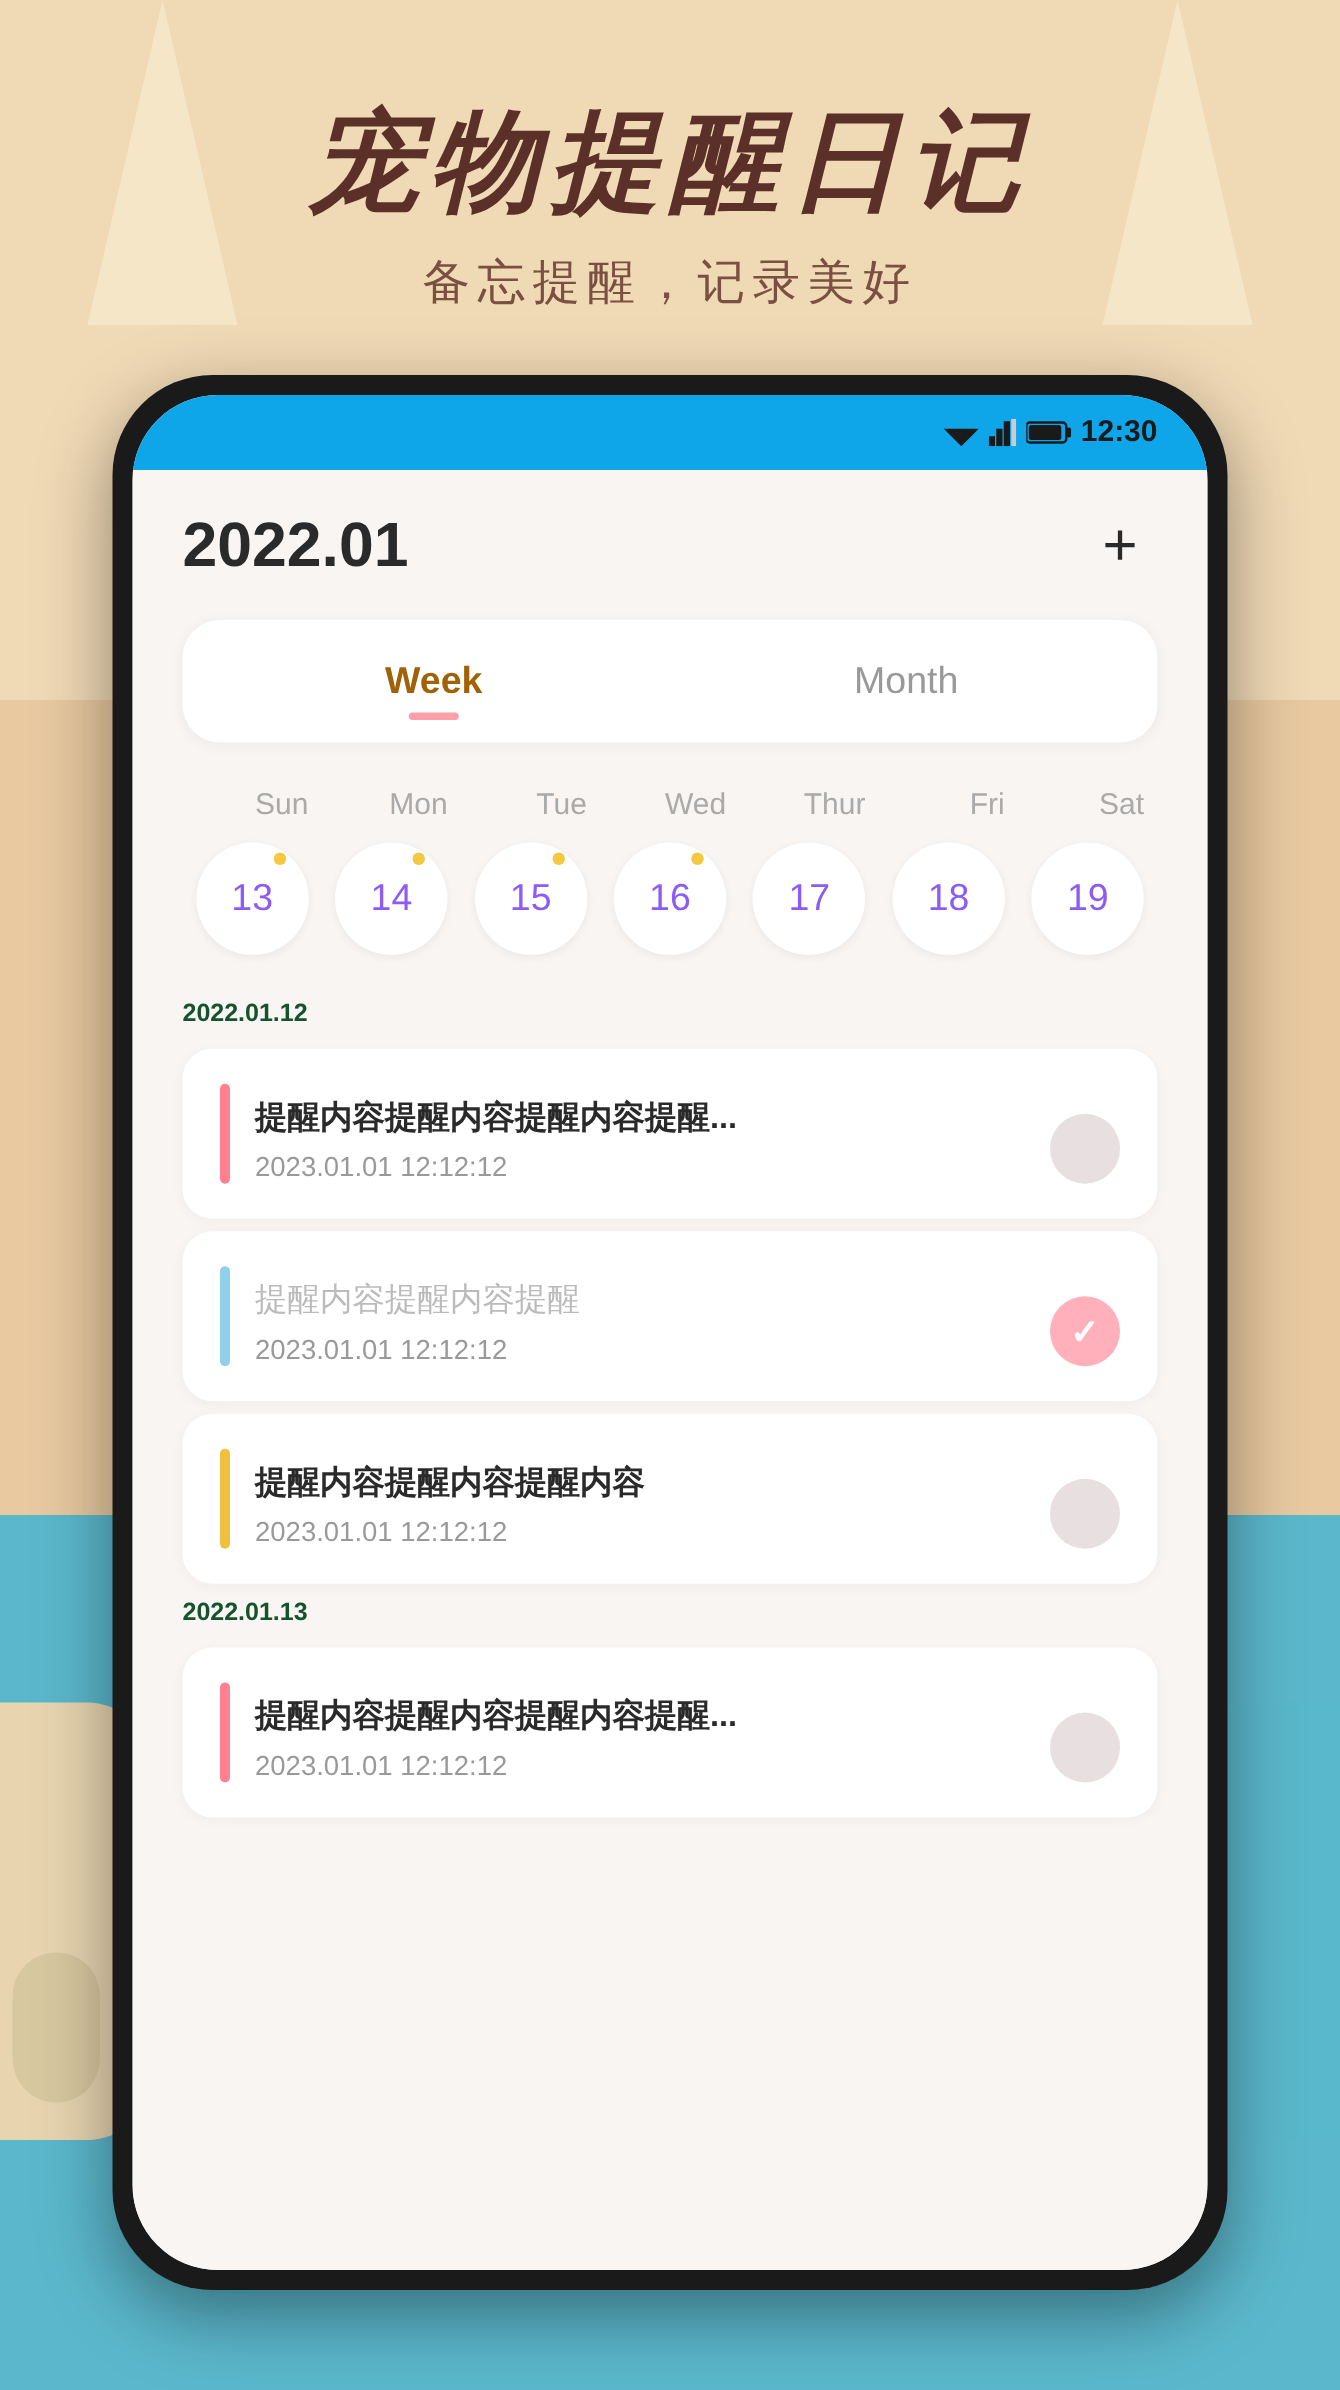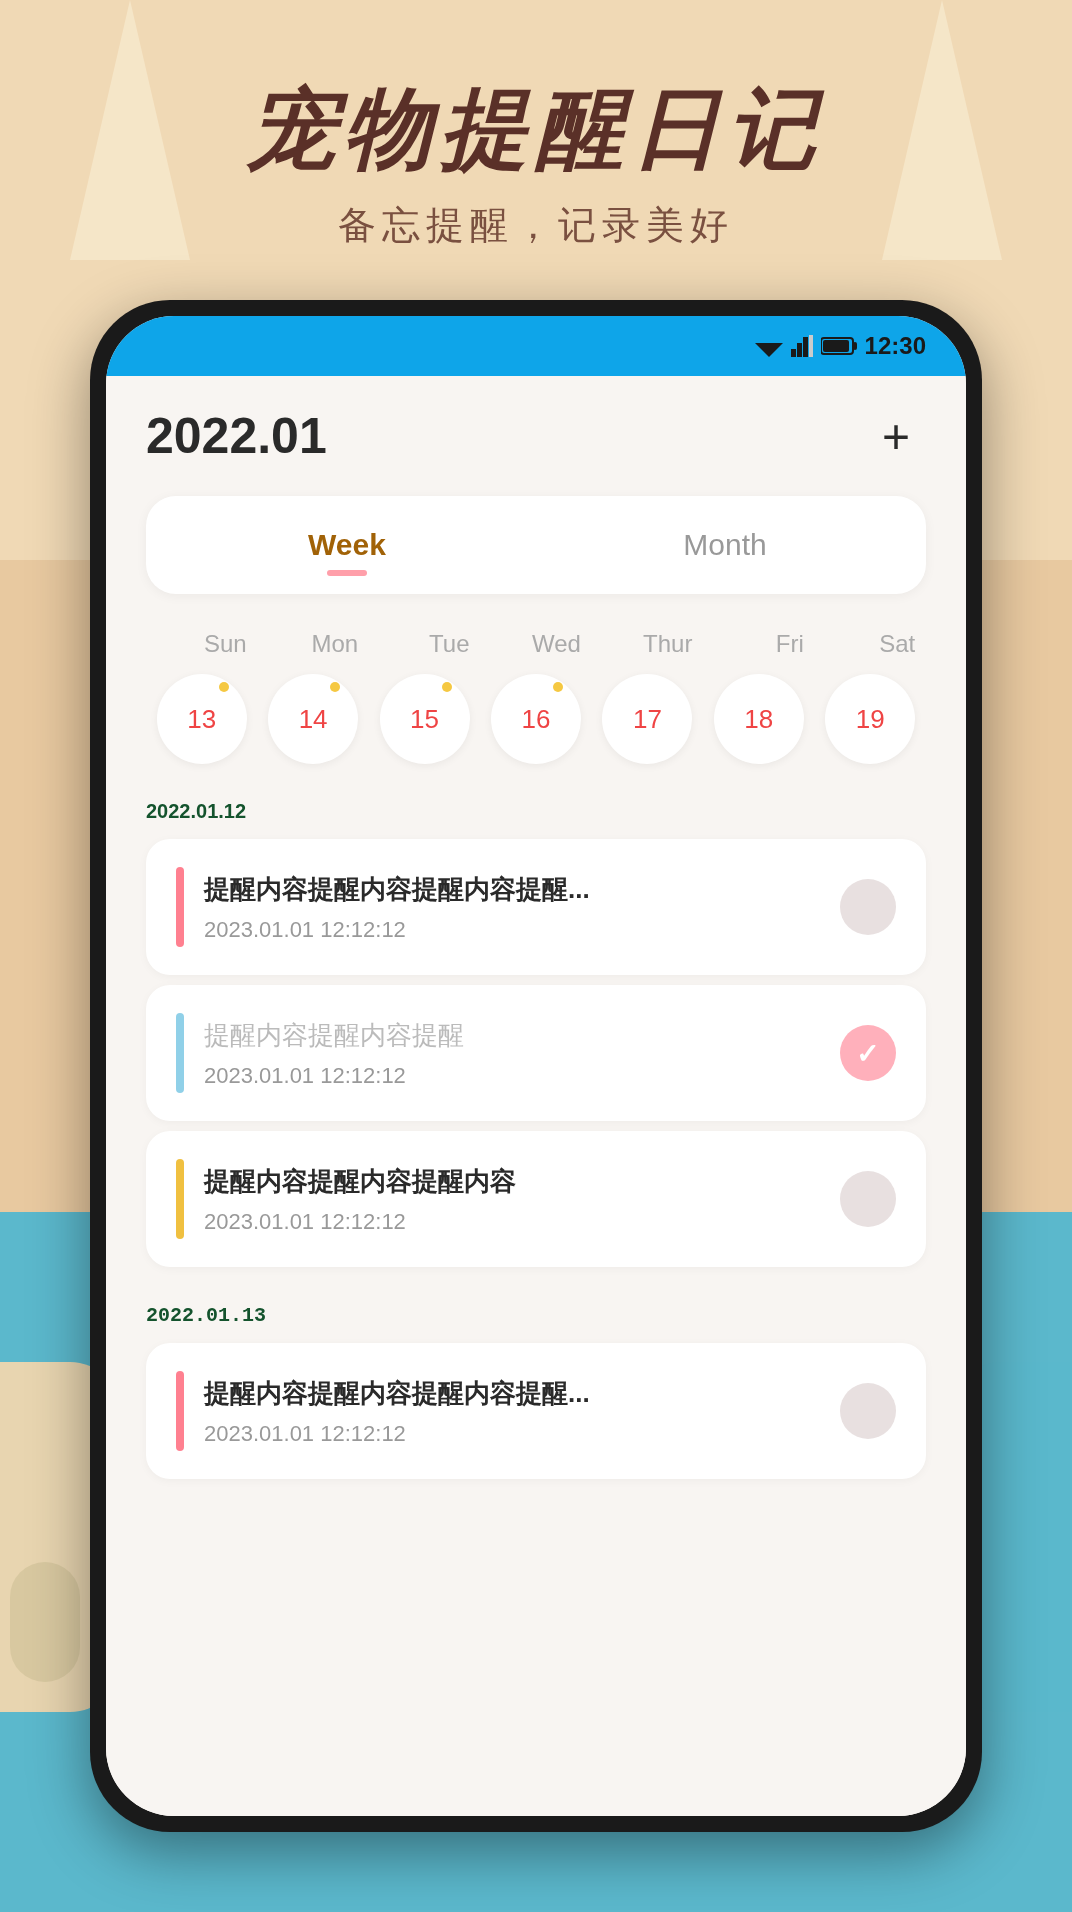--- a/index.html
+++ b/index.html
@@ -199,23 +199,23 @@
     }
 
     .date-item {
       width: 90px;
       height: 90px;
       display: flex;
       align-items: center;
       justify-content: center;
       border-radius: 50%;
       background: white;
-      font-size: 26px;
+      font-size: 30px;
       font-weight: 500;
-      color: #ef4444;
+      color: #8b5cf6;
       position: relative;
       box-shadow: 0 2px 8px rgba(0,0,0,0.06);
     }
 
     .date-dot {
       position: absolute;
       top: 8px;
       right: 18px;
       width: 10px;
       height: 10px;
@@ -231,21 +231,21 @@
       margin-top: 10px;
     }
 
     
     .reminder-card {
       background: white;
       border-radius: 24px;
       padding: 28px 30px;
       margin-bottom: 10px;
       display: flex;
-      align-items: center;
+      align-items: flex-end;
       gap: 20px;
       box-shadow: 0 2px 10px rgba(0,0,0,0.04);
     }
 
     .reminder-left-bar {
       width: 8px;
       height: 80px;
       border-radius: 4px;
       flex-shrink: 0;
     }
@@ -288,22 +288,21 @@
       background: #ffb0bb;
     }
 
     .checkmark {
       color: white;
       font-size: 28px;
       font-weight: 700;
     }
 
     .section-13 {
-      margin-top: 37px;
-      font-family: Liberation Mono, monospace;
+      margin-top: 12px;
     }
   </style>
 </head>
 <body>
 
 <div class="bg-top">
   <div class="cat-ear-left"></div>
   <div class="cat-ear-right"></div>
 </div>
 <div class="bg-bottom"></div>

